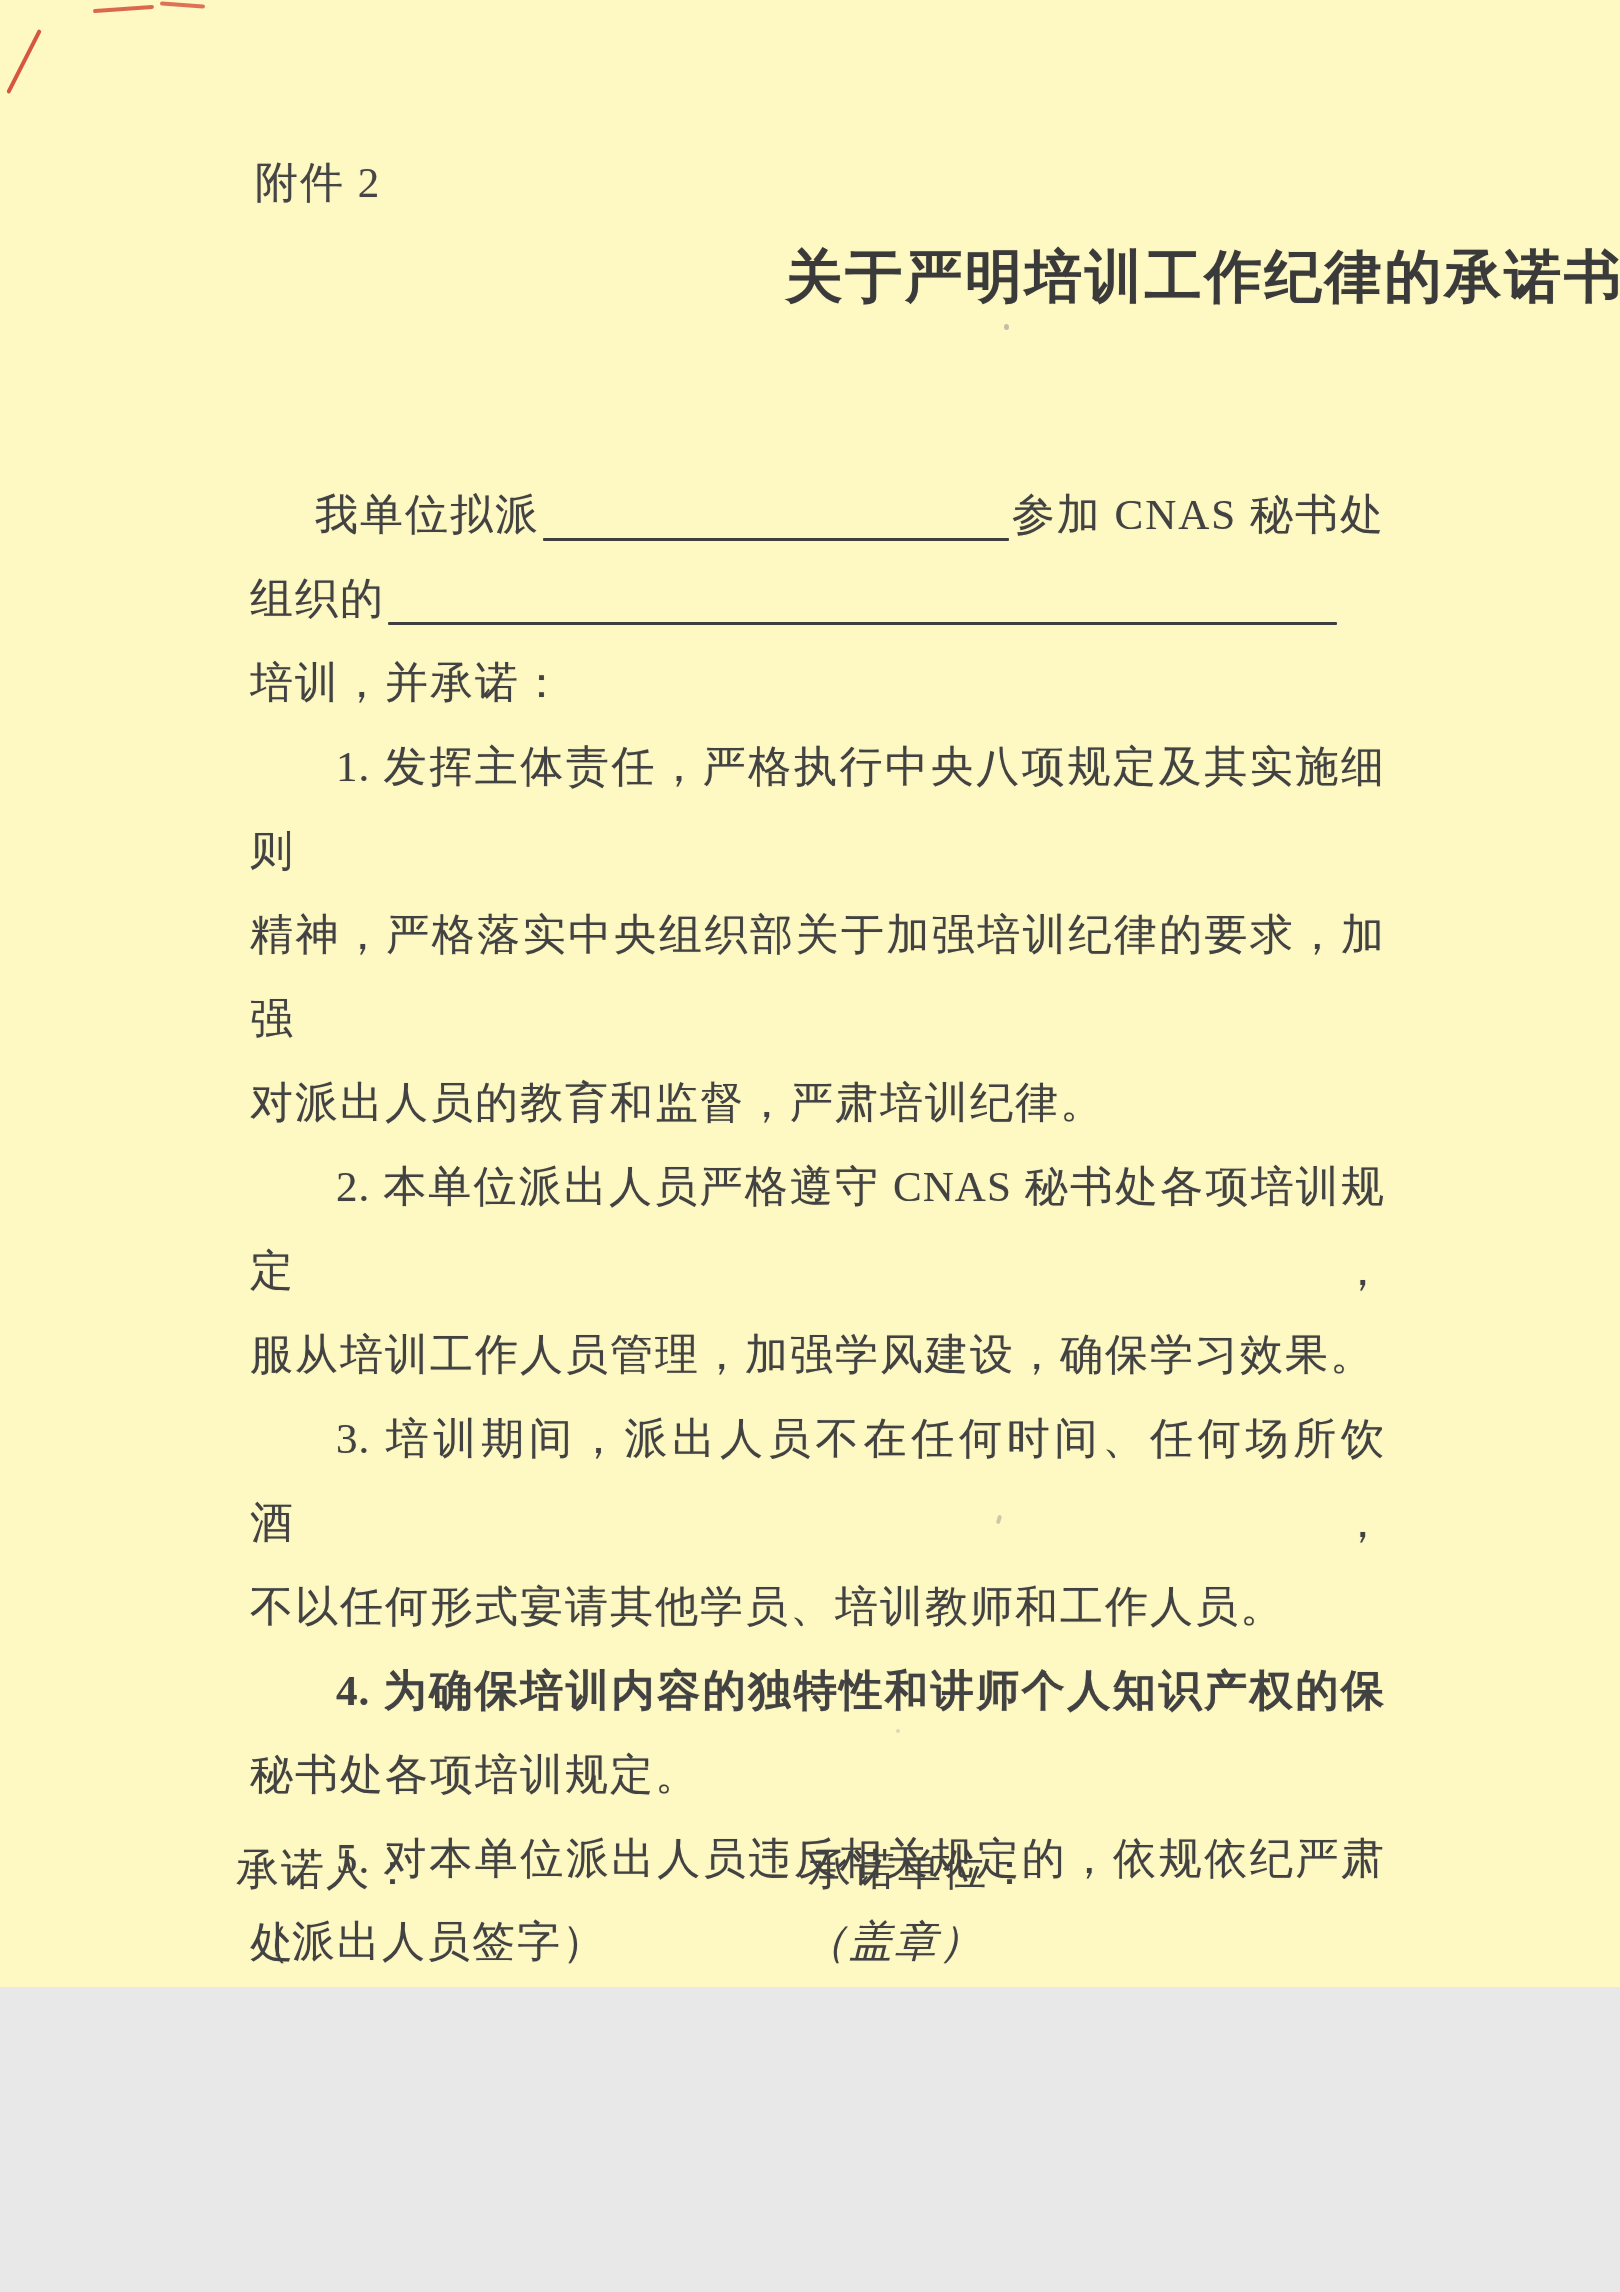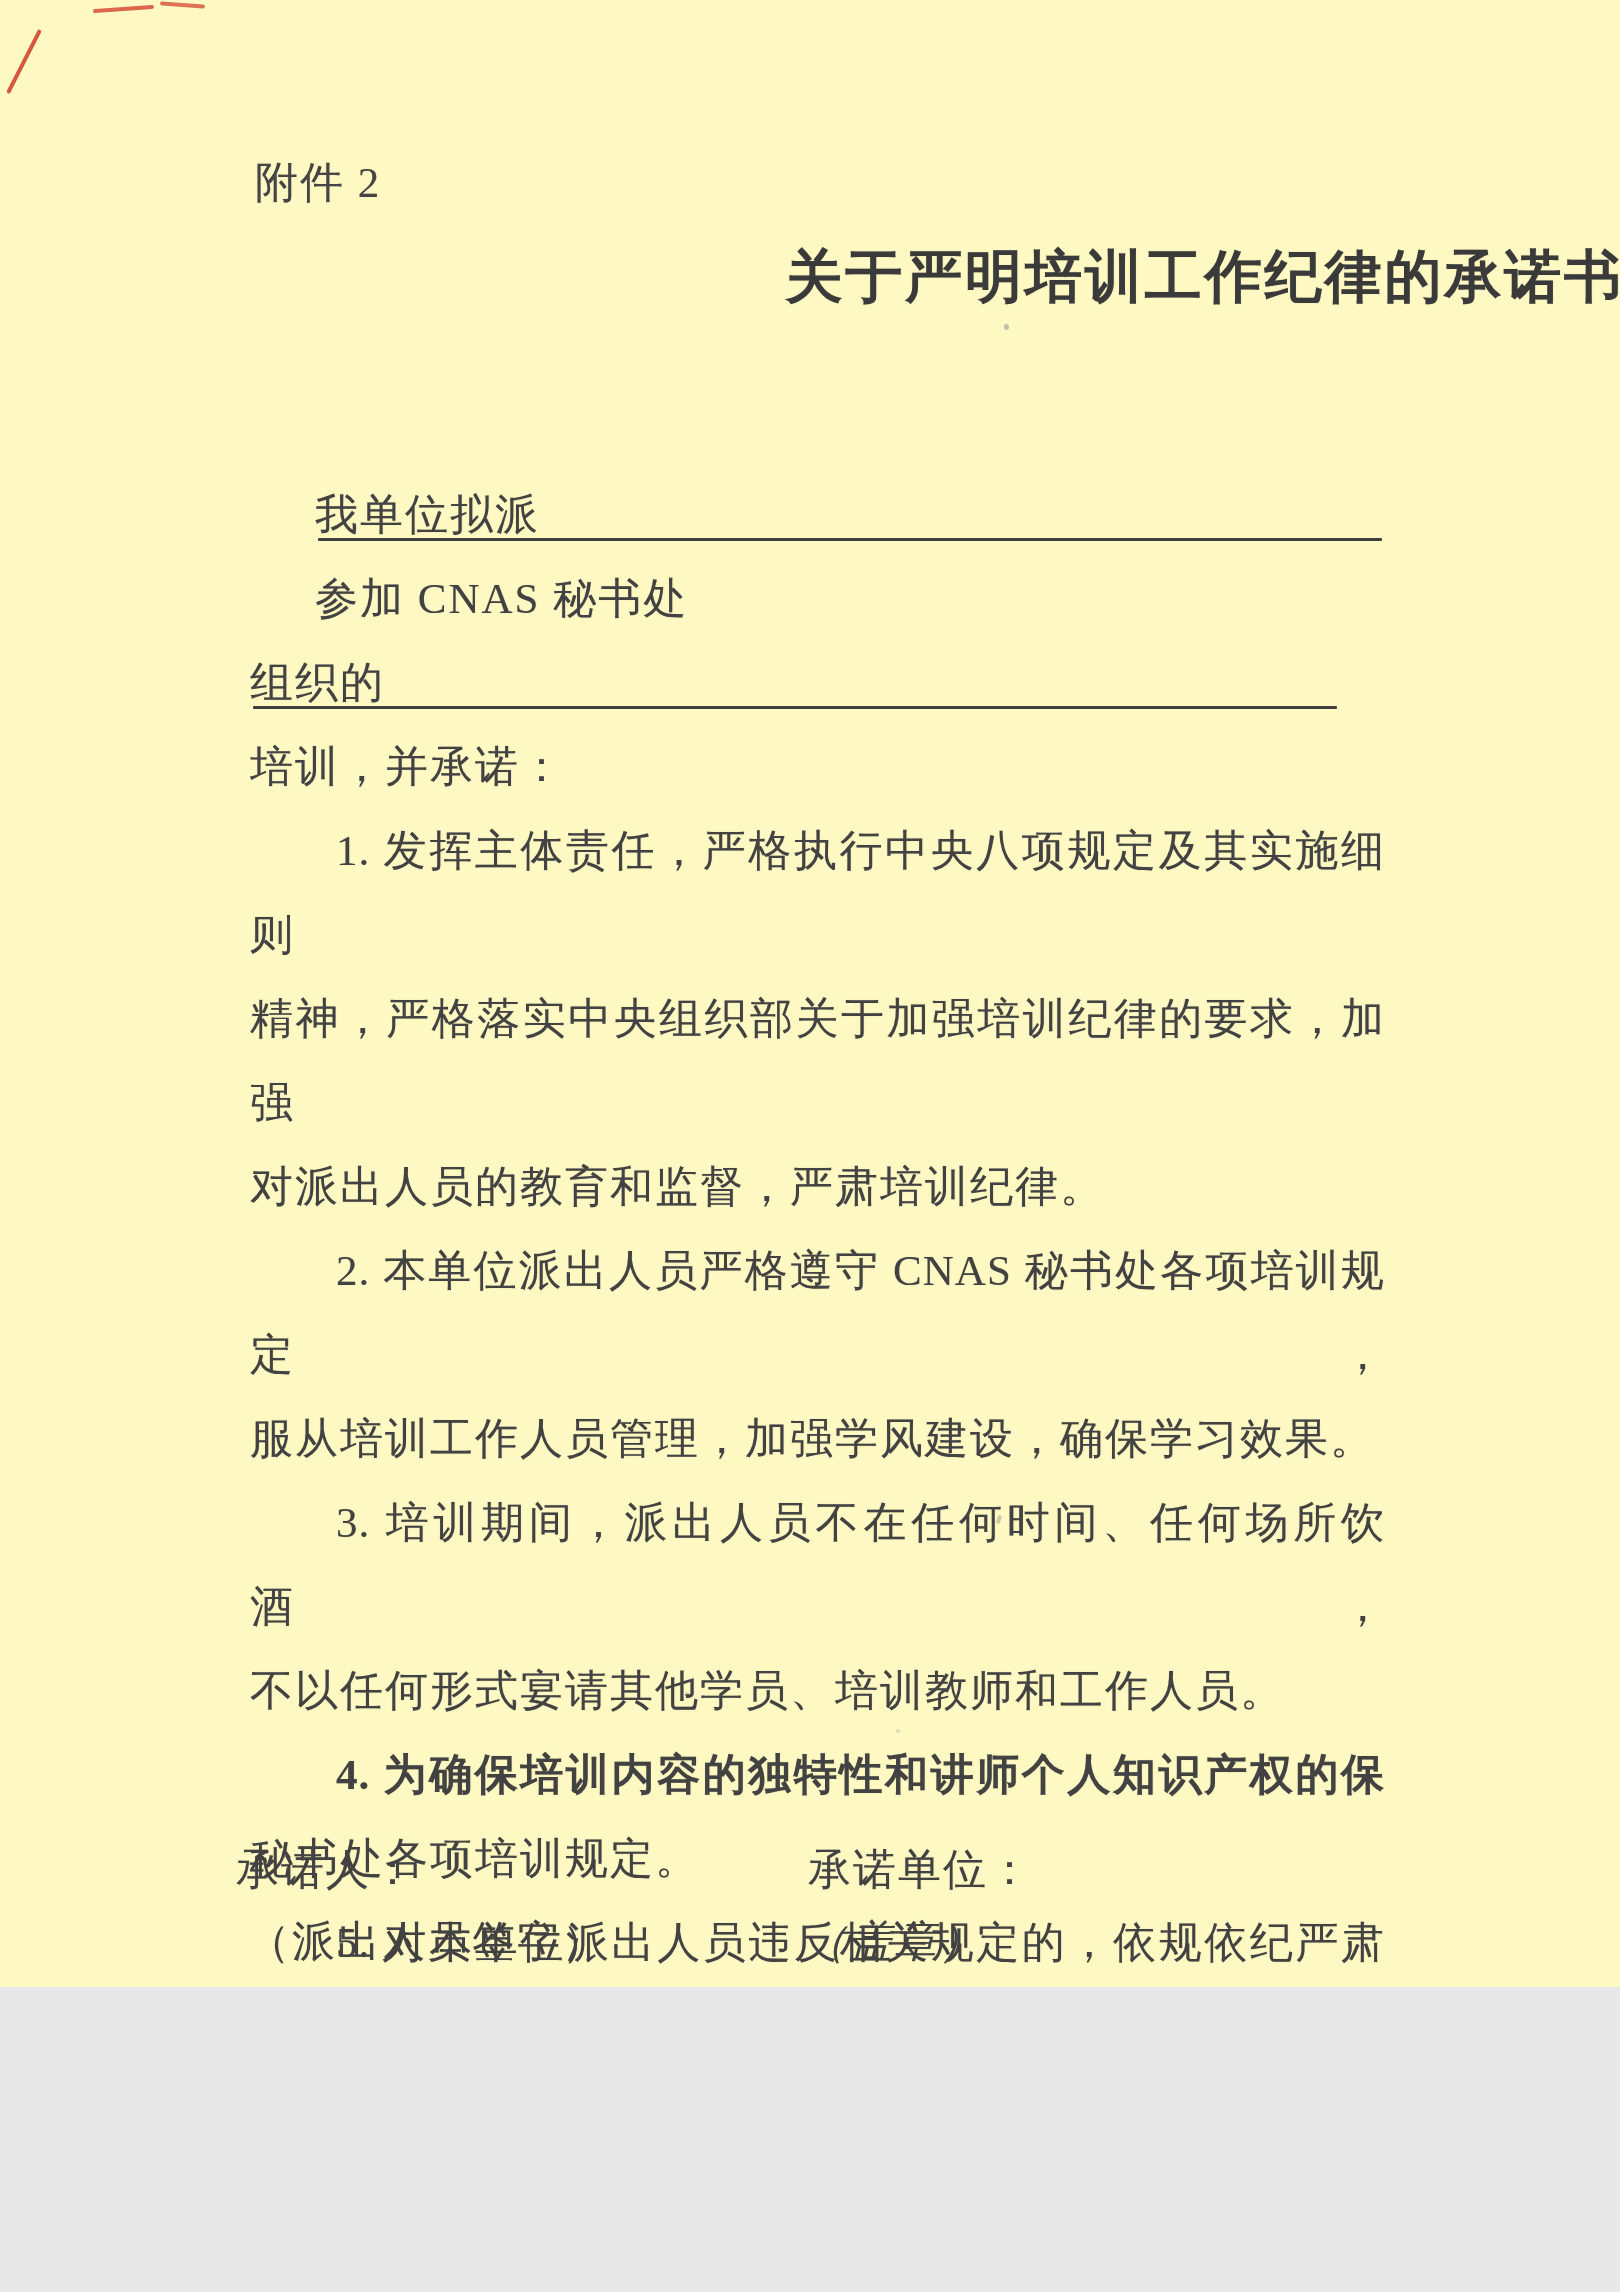--- a/index.html
+++ b/index.html
@@ -27,21 +27,20 @@
   }
 
   .doc-body{
     position:absolute; left:250px; top:473px; width:1135px;
     font-size:43px;
   }
   .line{
     line-height:84px;
     letter-spacing:2px;
     color:#424242;
-    flex-direction:column;
   }
   .line.justify{
     text-align:justify;
     text-align-last:justify;
     letter-spacing:1px;
   }
   .line.flexline{ display:flex; align-items:stretch; }
   .line.flexline > span{ line-height:84px; white-space:nowrap; }
   .fill{ flex:1 1 auto; position:relative; min-width:59px; }
   .fill::after{

